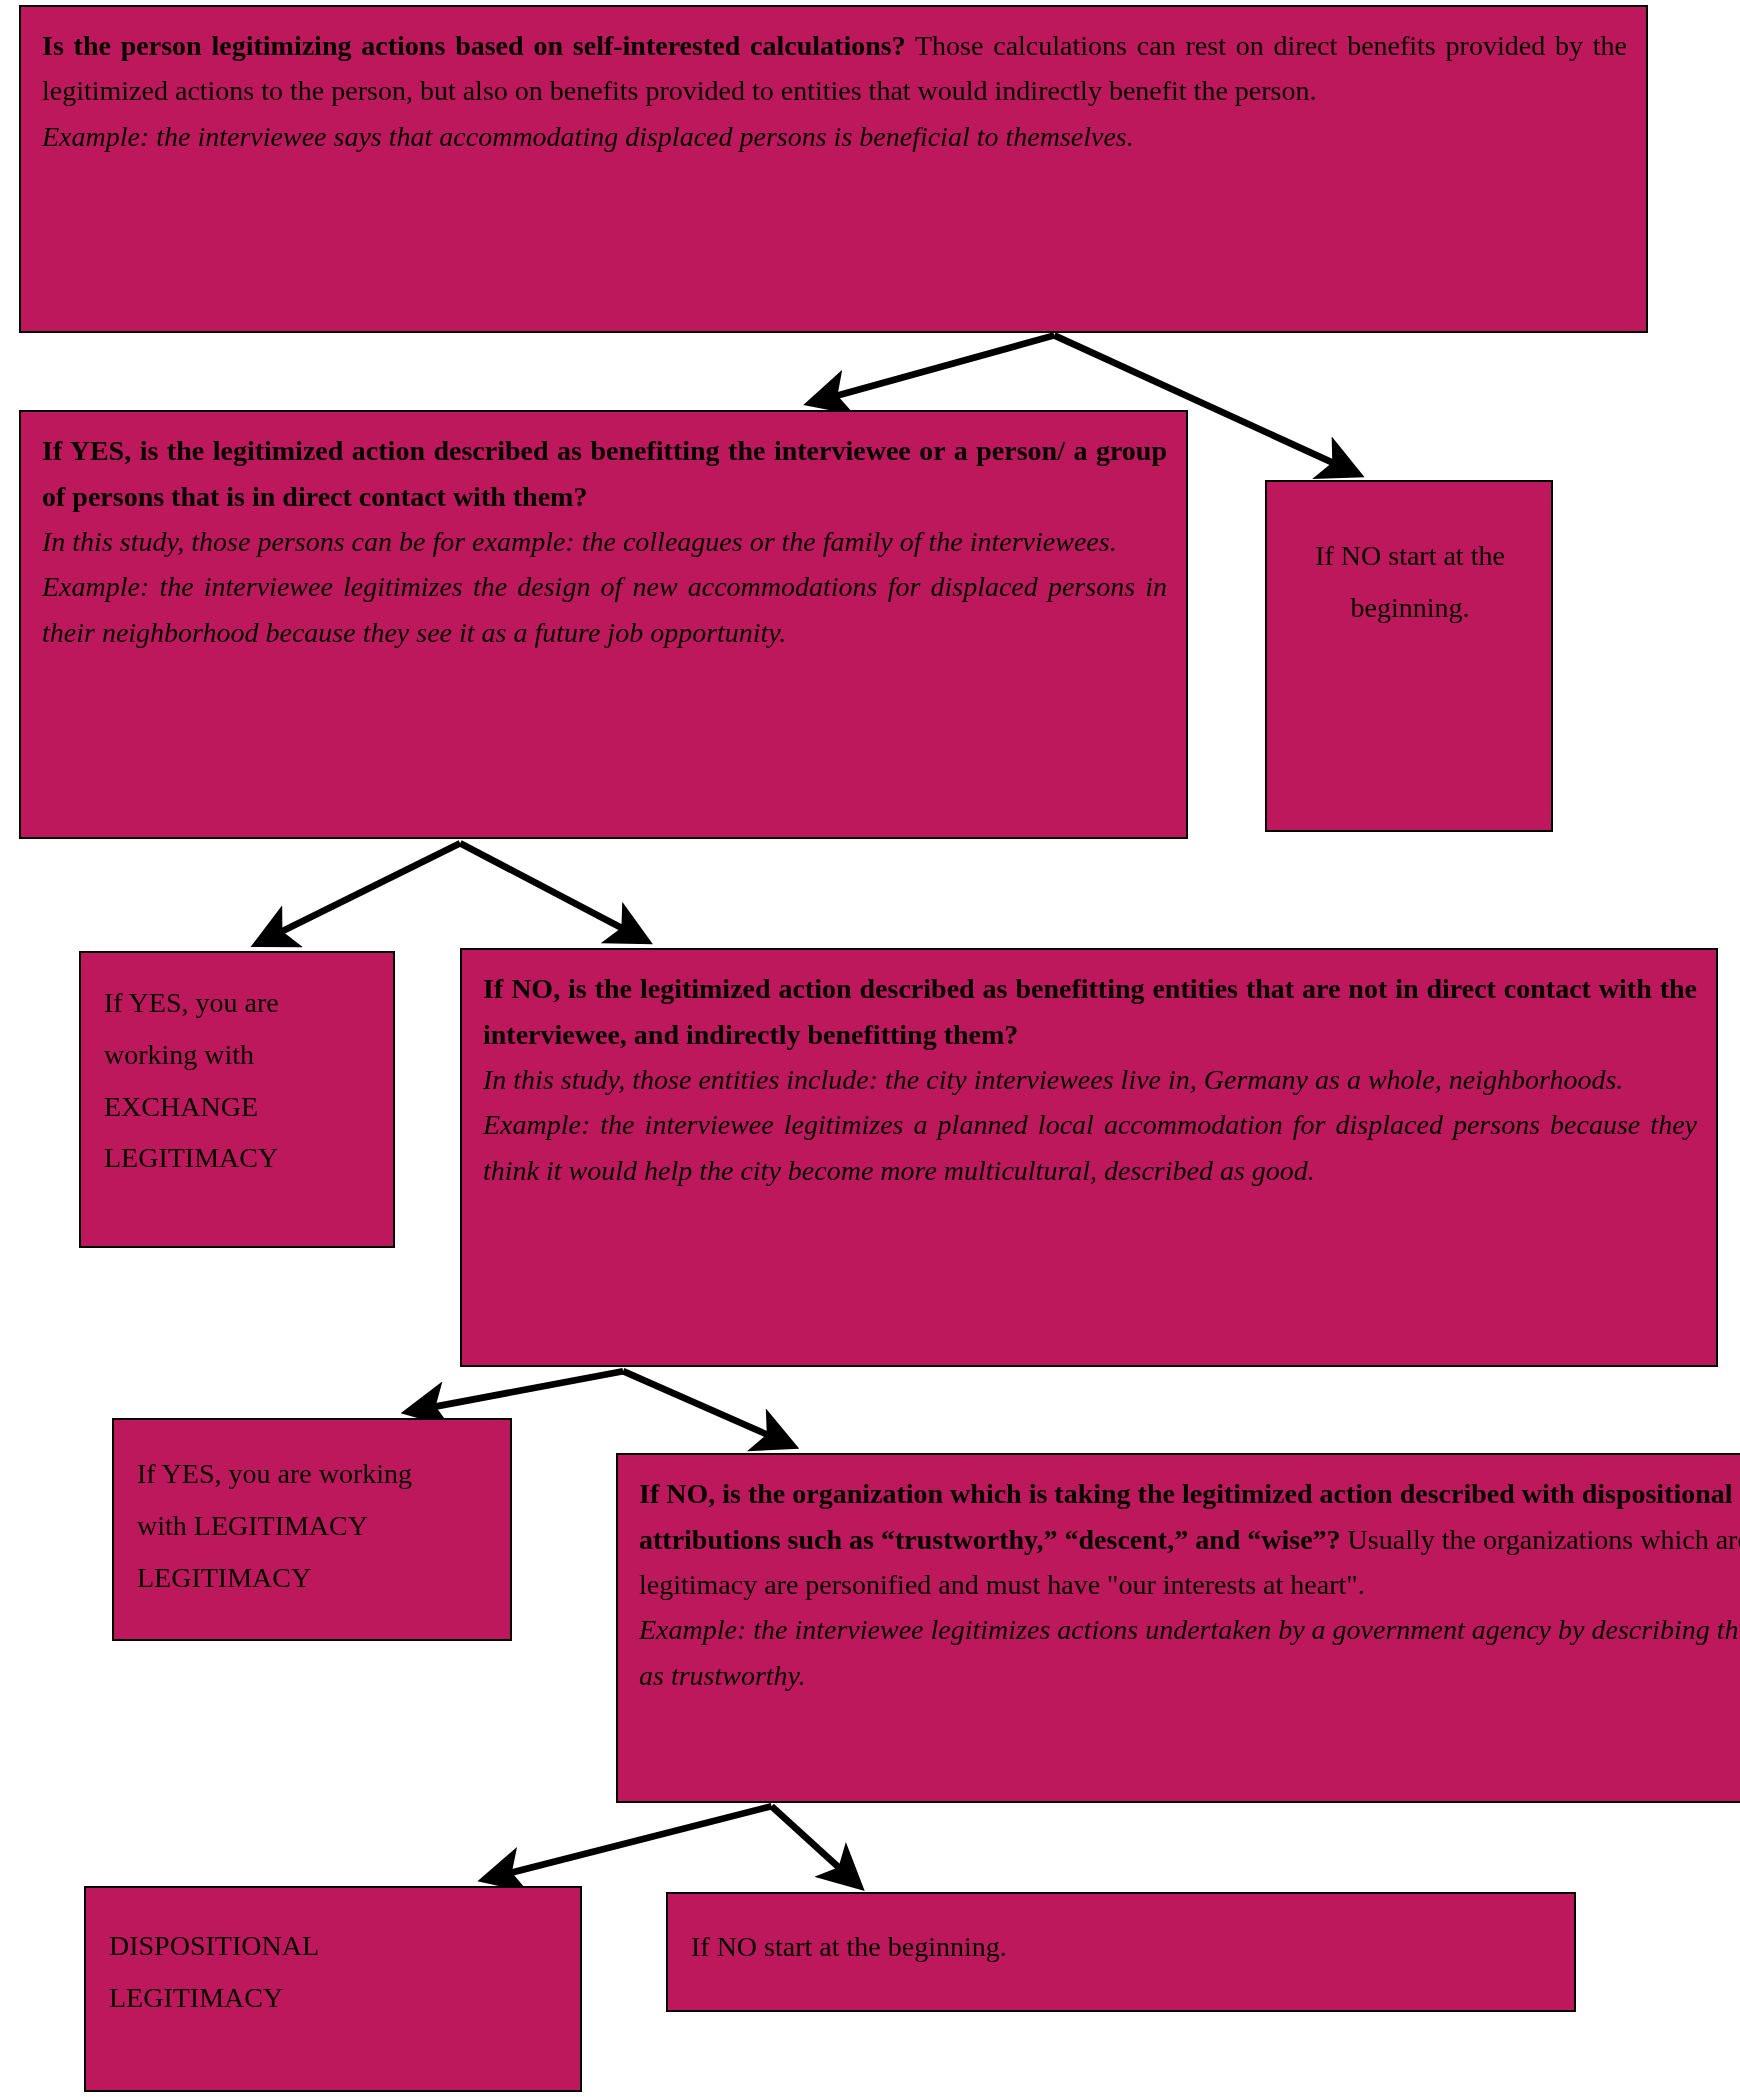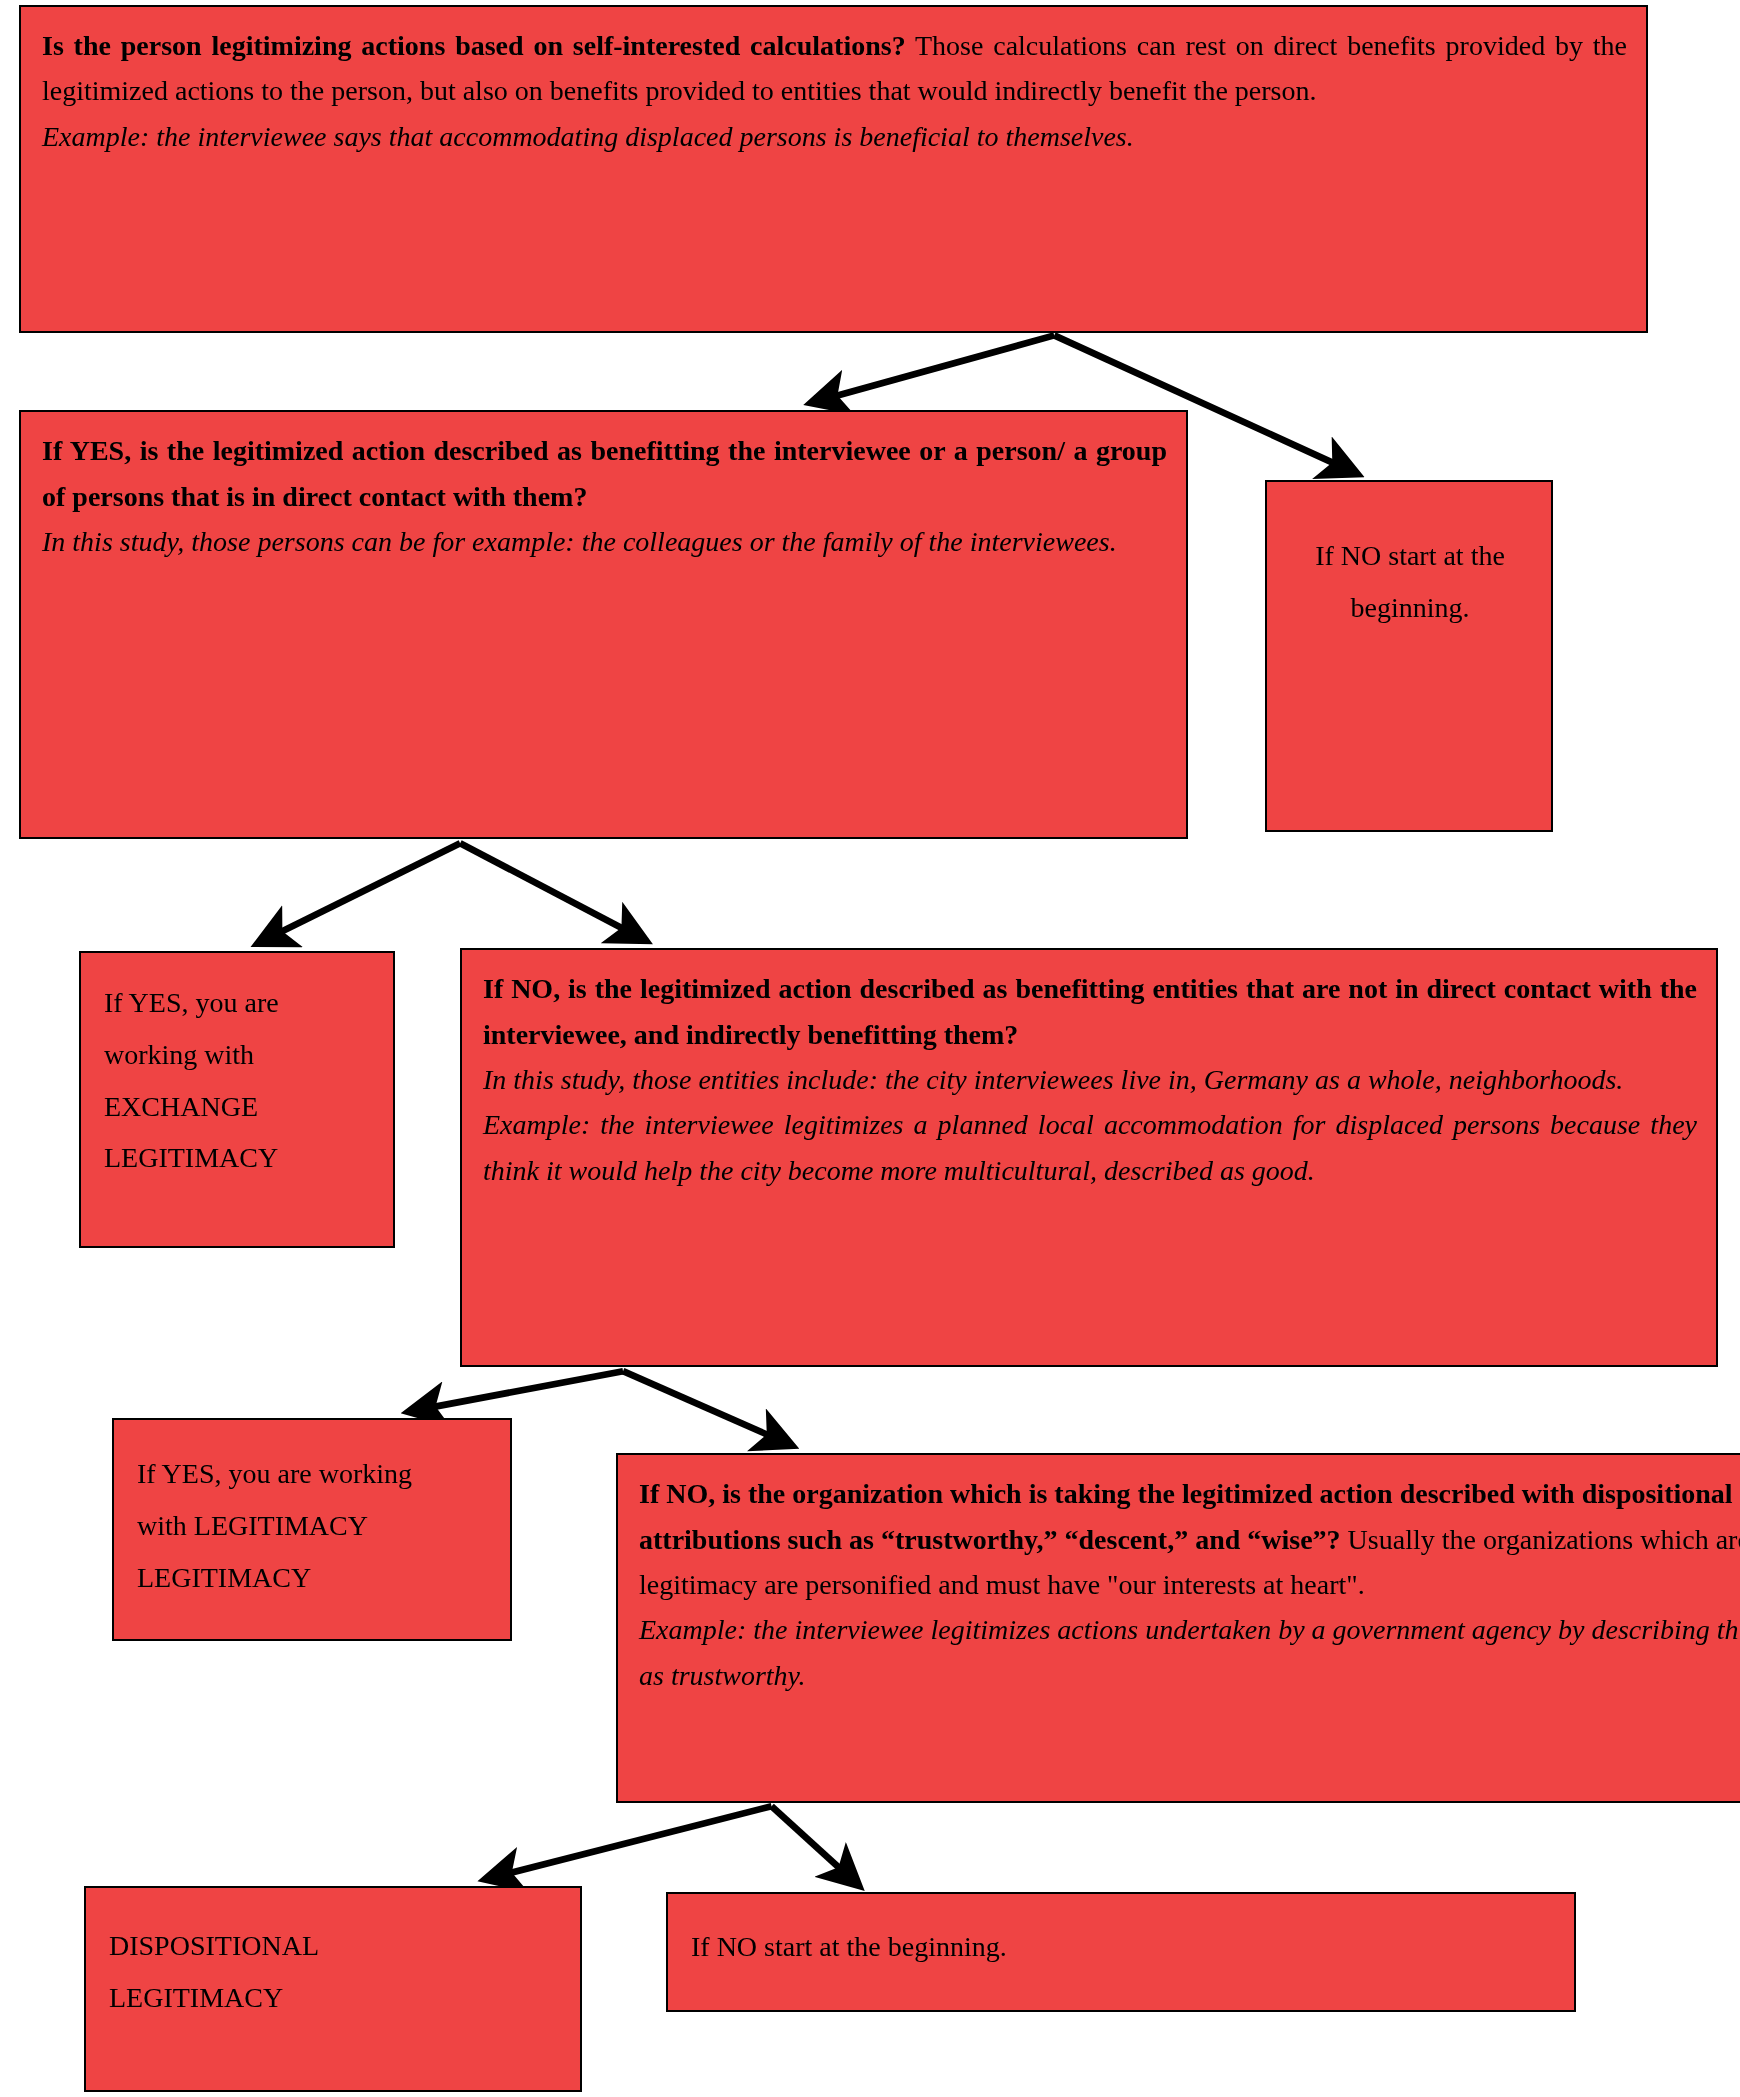--- a/index.html
+++ b/index.html
@@ -14,21 +14,21 @@
     font-family: "Liberation Serif", "DejaVu Serif", serif;
     color: #000000;
     overflow: hidden;
   }
 
   
   .fc-box {
     position: absolute;
     box-sizing: border-box;
     border: 2.4px solid #000000;
-    background: #ef4444;
+    background: #be185d;
     padding: 16.3px 19px 16.3px 21px;
   }
 
   .fc-text {
     font-size: 28px;
     line-height: 1.62;
     margin: 0;
   }
   .fc-text.just      { text-align: justify; text-justify: inter-word; }
   .fc-text.center    { text-align: center; }
@@ -118,20 +118,21 @@
 </svg>
 
 <div class="fc-box" id="box-root">
   <p class="fc-text just"><span class="b">Is the person legitimizing actions based on self-interested calculations?</span><span> Those calculations can rest on direct benefits provided by the legitimized actions to the person, but also on benefits provided to entities that would indirectly benefit the person.</span></p>
   <p class="fc-text left it">Example: the interviewee says that accommodating displaced persons is beneficial to themselves.</p>
 </div>
 
 <div class="fc-box" id="box-yes-direct">
   <p class="fc-text just b">If YES, is the legitimized action described as benefitting the interviewee or a person/ a group of persons that is in direct contact with them?</p>
   <p class="fc-text just it">In this study, those persons can be for example: the colleagues or the family of the interviewees.</p>
+  <p class="fc-text just it">Example: the interviewee legitimizes the design of new accommodations for displaced persons in their neighborhood because they see it as a future job opportunity.</p>
 </div>
 
 <div class="fc-box" id="box-no-restart-1">
   <p class="fc-text center">If NO start at the beginning.</p>
 </div>
 
 <div class="fc-box" id="box-exchange">
   <p class="fc-text left">If YES, you are</p>
   <p class="fc-text left">working with</p>
   <p class="fc-text left">EXCHANGE</p>

